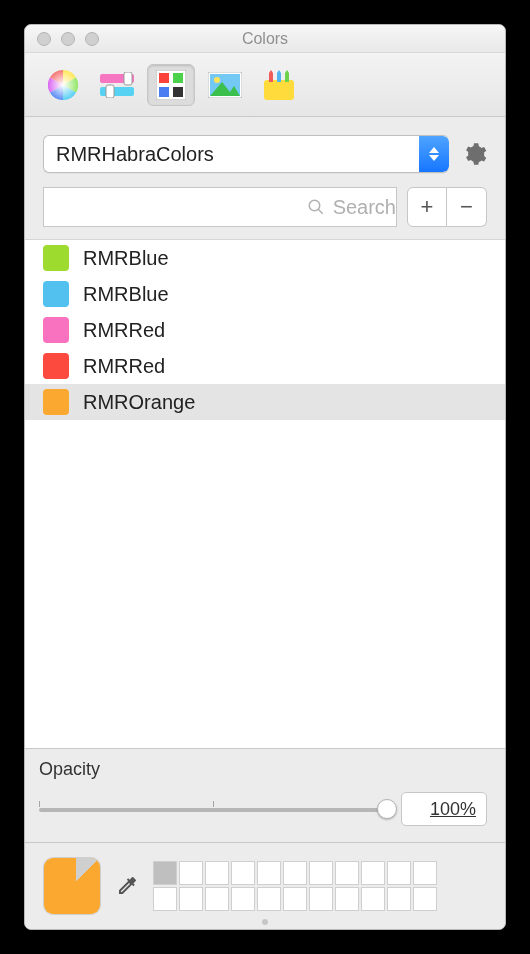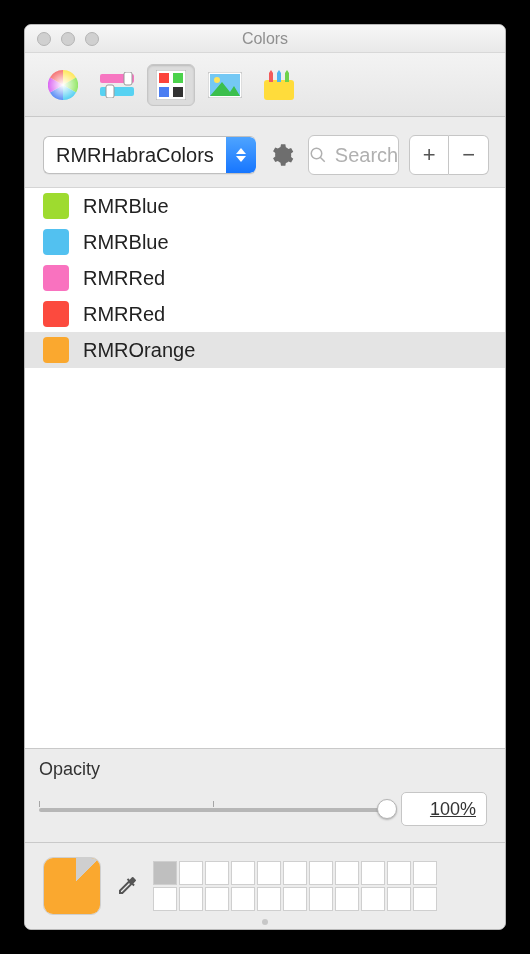--- a/index.html
+++ b/index.html
@@ -49,21 +49,21 @@
     cursor:default;
   }
   .tbtn.active{
     background:#dcdcdc;border:1px solid #c6c6c6;
     box-shadow:inset 0 1px 2px rgba(0,0,0,.15);
   }
   
   .hdr{
     padding:18px 18px 12px 18px;
     border-bottom:1px solid #d5d5d5;
-    display:flex;flex-direction:row;gap:14px;
+    display:flex;flex-direction:column;gap:14px;
   }
   .selrow{display:flex;align-items:center;gap:12px;}
   .select{
     flex:1;height:38px;background:#fff;
     border:1px solid #bfbfbf;border-right:none;border-radius:6px;
     display:flex;align-items:center;
     box-shadow:0 1px 0 rgba(0,0,0,.04);
     overflow:hidden;
   }
   .select .val{flex:1;padding:0 12px;font-size:20px;color:#222;}
@@ -73,22 +73,22 @@
     display:flex;flex-direction:column;align-items:center;justify-content:center;
     gap:2px;border-top-right-radius:6px;border-bottom-right-radius:6px;
   }
   .select .chev{width:0;height:0;border-left:5px solid transparent;border-right:5px solid transparent;}
   .select .chev.up{border-bottom:6px solid #fff;}
   .select .chev.dn{border-top:6px solid #fff;}
   .gear{width:26px;height:26px;color:#6e6e6e;}
   .searchrow{display:flex;align-items:center;gap:10px;}
   .search{
     flex:1;height:40px;background:#fff;
-    border:1px solid #c6c6c6;border-radius:6px;
-    display:flex;align-items:center;justify-content:flex-start;gap:8px;
+    border:1px solid #c6c6c6;border-radius:0;
+    display:flex;align-items:center;justify-content:flex-end;gap:8px;
     color:#b0b0b0;font-size:20px;
   }
   .seggrp{display:flex;}
   .segbtn{
     width:40px;height:40px;background:#fff;border:1px solid #c6c6c6;
     display:flex;align-items:center;justify-content:center;
     font-size:22px;color:#555;
   }
   .segbtn:first-child{border-radius:6px 0 0 6px;}
   .segbtn:last-child{border-radius:0 6px 6px 0;border-left:none;}

